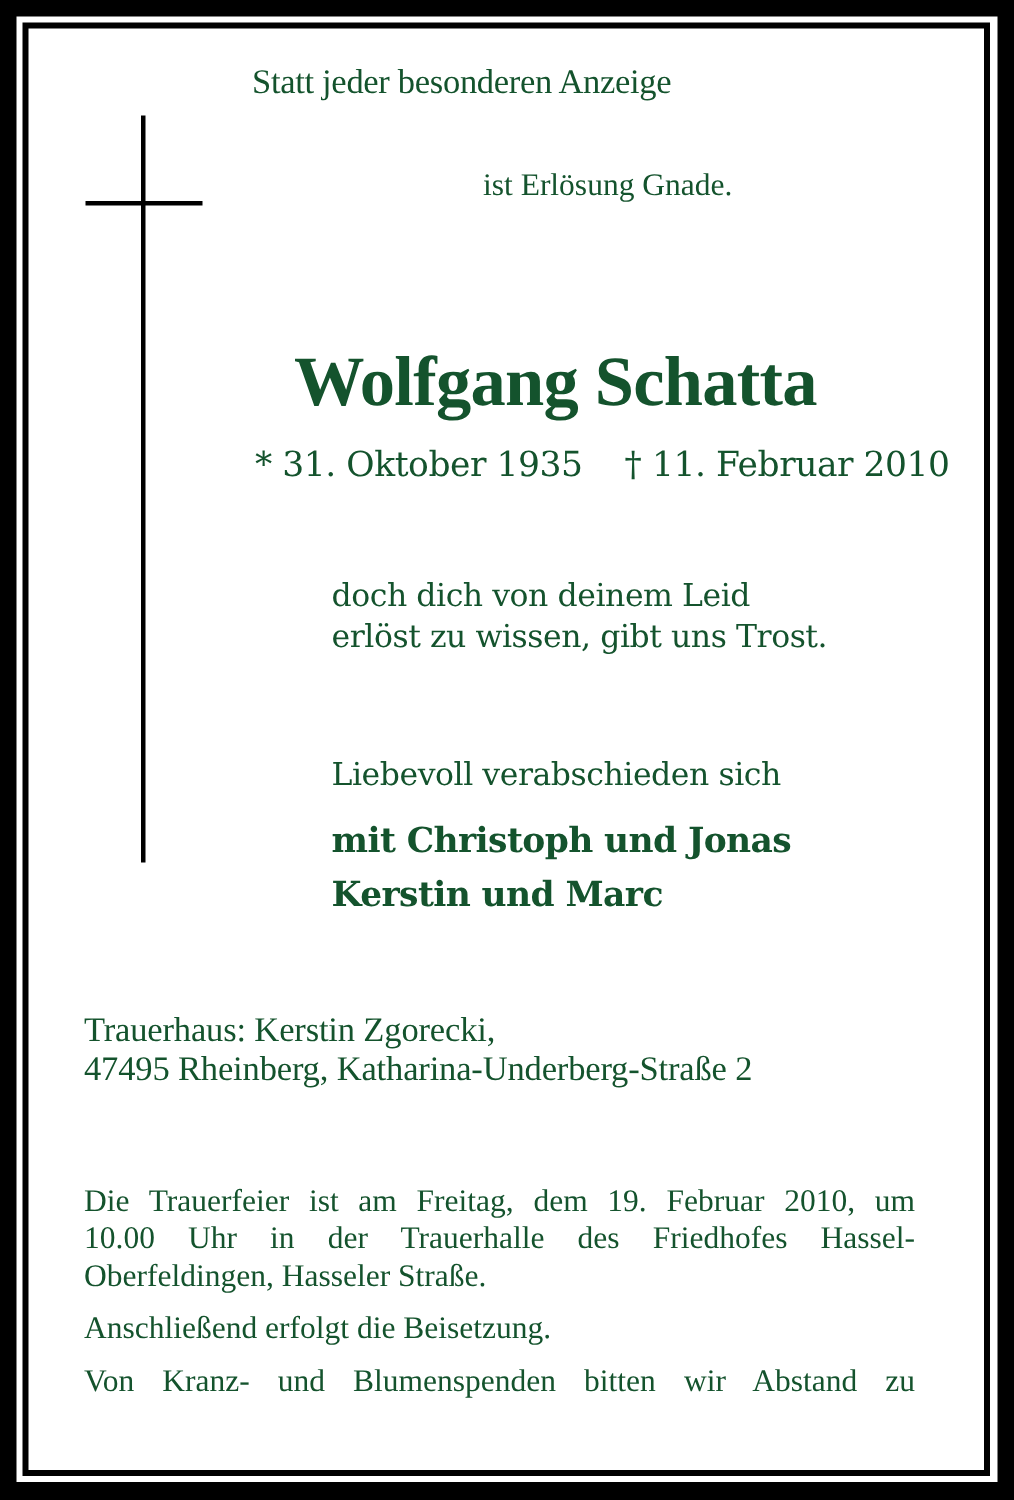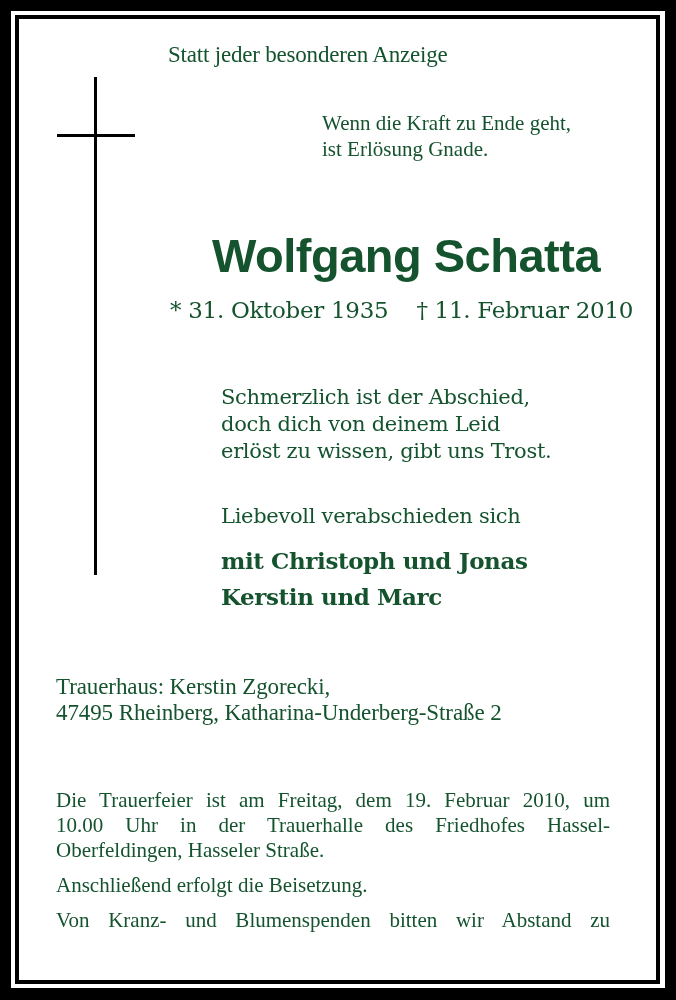--- a/index.html
+++ b/index.html
@@ -15,21 +15,21 @@
   .frame-inner {
     position: absolute; left: 15px; top: 15px; width: 645px; height: 969px;
     box-sizing: border-box; border: 4px solid #000000; background: #ffffff;
   }
   .t { position: absolute; color: #14532d; white-space: nowrap;
        font-family: "Liberation Serif", "DejaVu Serif", serif; }
   .heading { left: 168px; top: 42px; font-size: 23px; letter-spacing: -0.2px; }
   .quote { left: 322px; top: 110px; font-size: 21px; line-height: 26px; }
   .quote div { white-space: nowrap; }
   .name { left: 196px; top: 228px; font-size: 47px; font-weight: bold;
-          font-family: Liberation Sans, sans-serif; letter-spacing: -0.5px; margin-left: 16px; }
+          font-family: Liberation Serif, serif; letter-spacing: -0.5px; }
   .dates { left: 170px; top: 297px; font-size: 23px;
            font-family: "DejaVu Serif", "Liberation Serif", serif; letter-spacing: -0.3px; }
   .dates .gap { display: inline-block; width: 28px; }
   .verse { left: 221px; top: 384px; font-size: 21px; line-height: 27px;
            font-family: "DejaVu Serif", "Liberation Serif", serif; letter-spacing: -0.3px; }
   .farewell { left: 221px; top: 504px; font-size: 21px;
               font-family: "DejaVu Serif", "Liberation Serif", serif; letter-spacing: -0.3px; }
   .mourners { left: 221px; top: 543px; font-size: 23px; line-height: 36px; font-weight: bold;
               font-family: "DejaVu Serif", "Liberation Serif", serif; letter-spacing: -0.4px; }
   .house { left: 56px; top: 674px; font-size: 23px; line-height: 26px; letter-spacing: -0.1px; }
@@ -48,34 +48,32 @@
 <div class="frame-inner"></div>
 
 <div class="cross">
   <div class="cross-v"></div>
   <div class="cross-h"></div>
 </div>
 
 <div class="t heading">Statt jeder besonderen Anzeige</div>
 
 <div class="t quote">
-  <div>Wenn die Kraft zu Ende geht,</div>
   <div>ist Erlösung Gnade.</div>
 </div>
 
 <div class="t name">Wolfgang Schatta</div>
 
 <div class="t dates">
   <span>*</span>
   <span>31. Oktober 1935</span><span class="gap"></span><span>†</span>
   <span>11. Februar 2010</span>
 </div>
 
 <div class="t verse">
-  <div>Schmerzlich ist der Abschied,</div>
   <div>doch dich von deinem Leid</div>
   <div>erlöst zu wissen, gibt uns Trost.</div>
 </div>
 
 <div class="t farewell">Liebevoll verabschieden sich</div>
 
 <div class="t mourners">
   <div>mit Christoph und Jonas</div>
   <div>Kerstin und Marc</div>
 </div>

